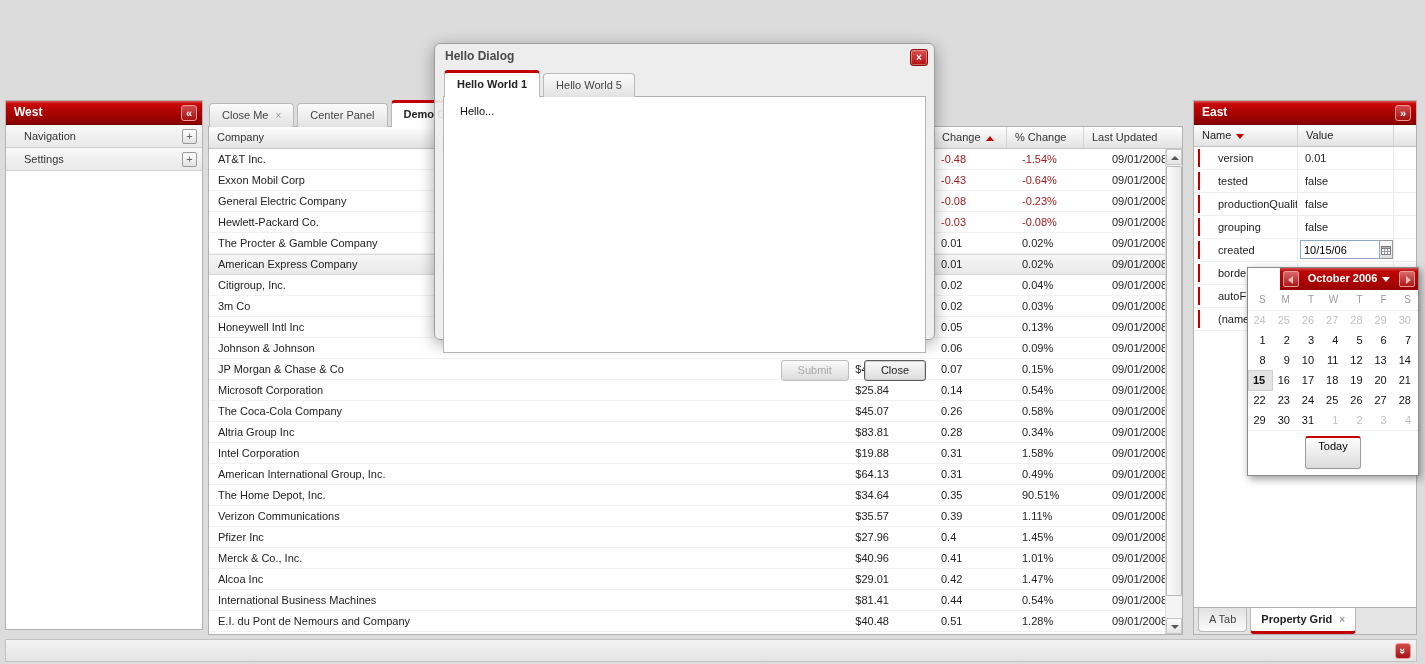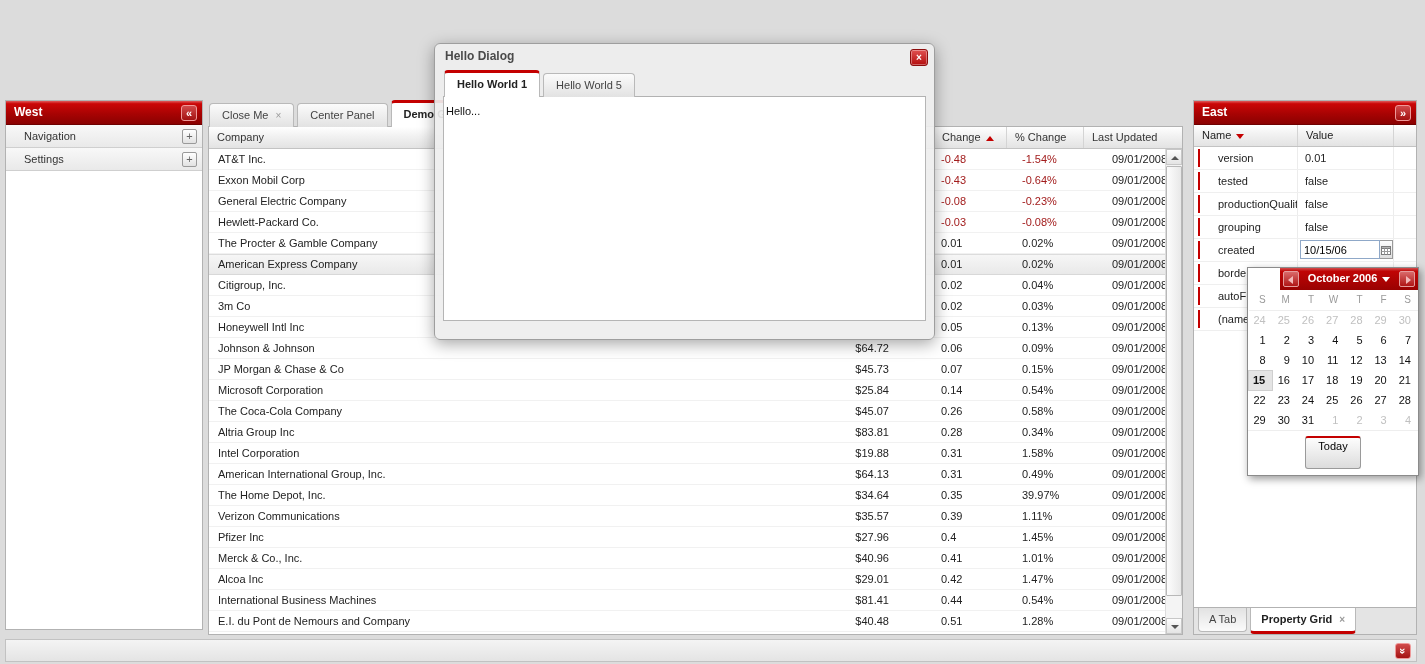--- a/index.html
+++ b/index.html
@@ -75,21 +75,21 @@
   .dp-grid td.muted { color:#c0c0c0; }
   .dp-grid td.selected { background:#e4e4e4; border:1px solid #cfcfcf; font-weight:bold; }
   .dp-foot { padding:5px 0 6px; text-align:center; border-top:1px solid #eee; }
   .today-btn { font-family:"Liberation Sans",sans-serif; font-size:11px; padding:2px 12px 16px; border:1px solid #9a9a9a; border-top:2px solid #c40000; border-radius:3px; background:linear-gradient(#fdfdfd,#dcdcdc); cursor:pointer; }
 
   
   #dialog { position:absolute; left:434px; top:43px; width:501px; height:297px; background:rgba(238,238,238,0.92); border:1px solid #9e9e9e; border-radius:6px; box-shadow:0 4px 16px rgba(0,0,0,.35); z-index:50; }
   .dlg-title { height:26px; line-height:25px; padding:0 10px; font-weight:bold; font-size:12px; color:#4a4a4a; position:relative; }
   .dlg-close { position:absolute; right:6px; top:5px; width:18px; height:17px; background:linear-gradient(#e05252,#b40e0e); border:1px solid #8c0c0c; border-radius:3px; color:#fff; font-weight:bold; font-size:10px; line-height:15px; text-align:center; cursor:pointer; box-shadow:inset 0 0 0 1px rgba(255,255,255,.35); }
   .dlg-tabbar { height:27px; margin:0 8px; border-bottom:1px solid #b2b2b2; }
-  .dlg-body { margin:0 8px; height:224px; background:#fff; border:1px solid #b5b5b5; border-top:none; padding:8px 2px; color:#111; }
+  .dlg-body { margin:0 8px; height:256px; background:#fff; border:1px solid #b5b5b5; border-top:none; padding:8px 16px; color:#111; }
   .dlg-foot { height:36px; text-align:right; padding:7px 8px 0 0; }
   .btn { font-family:"Liberation Sans",sans-serif; font-size:11px; padding:3px 16px 4px; border:1px solid #9a9a9a; border-radius:3px; background:linear-gradient(#fafafa,#dcdcdc); color:#222; margin-left:12px; cursor:pointer; }
   .btn.disabled { color:#a8a8a8; border-color:#bdbdbd; cursor:default; }
   .btn.focused { border-color:#5a5a5a; box-shadow:0 0 0 1px #cfcfcf inset; }
 
   
   #south { position:absolute; left:5px; top:639px; width:1412px; height:23px; background:linear-gradient(#f4f4f4,#e4e4e4); border:1px solid #c2c2c2; }
   .south-tool { position:absolute; right:5px; top:3px; width:16px; height:16px; background:linear-gradient(#d14b4b,#a41212); border:1px solid #e99; border-radius:3px; color:#fff; text-align:center; cursor:pointer; }
   .chev-up { display:inline-block; transform:rotate(90deg); font-weight:bold; font-size:11px; line-height:14px; }
 </style>
@@ -230,21 +230,21 @@
         <div class="c-company">American International Group, Inc.</div>
         <div class="c-price">$64.13</div>
         <div class="c-change">0.31</div>
         <div class="c-pct">0.49%</div>
         <div class="c-upd">09/01/2008</div>
       </div>
       <div class="grow">
         <div class="c-company">The Home Depot, Inc.</div>
         <div class="c-price">$34.64</div>
         <div class="c-change">0.35</div>
-        <div class="c-pct">39.97%</div>
+        <div class="c-pct">90.51%</div>
         <div class="c-upd">09/01/2008</div>
       </div>
       <div class="grow">
         <div class="c-company">Verizon Communications</div>
         <div class="c-price">$35.57</div>
         <div class="c-change">0.39</div>
         <div class="c-pct">1.11%</div>
         <div class="c-upd">09/01/2008</div>
       </div>
       <div class="grow">
@@ -359,20 +359,24 @@
 
 <div id="dialog">
   <div class="dlg-title">
     <span>Hello Dialog</span>
     <span class="dlg-close">×</span>
   </div>
   <div class="dlg-tabbar"><span id="dialog-tabs"><span class="tab active">Hello World 1</span><span class="tab">Hello World 5</span></span></div>
   <div class="dlg-body">
     <span>Hello...</span>
   </div>
+  <div class="dlg-foot">
+    <button class="btn disabled">Submit</button>
+    <button class="btn focused">Close</button>
+  </div>
 </div>
 
 <div id="datepicker">
   <div class="dp-hdr">
     <span class="dp-nav left">
         <span class="tri-l"></span>
       </span>
     <span>October 2006</span><span class="dp-caret"></span>
     <span class="dp-nav right">
         <span class="tri-r"></span>

